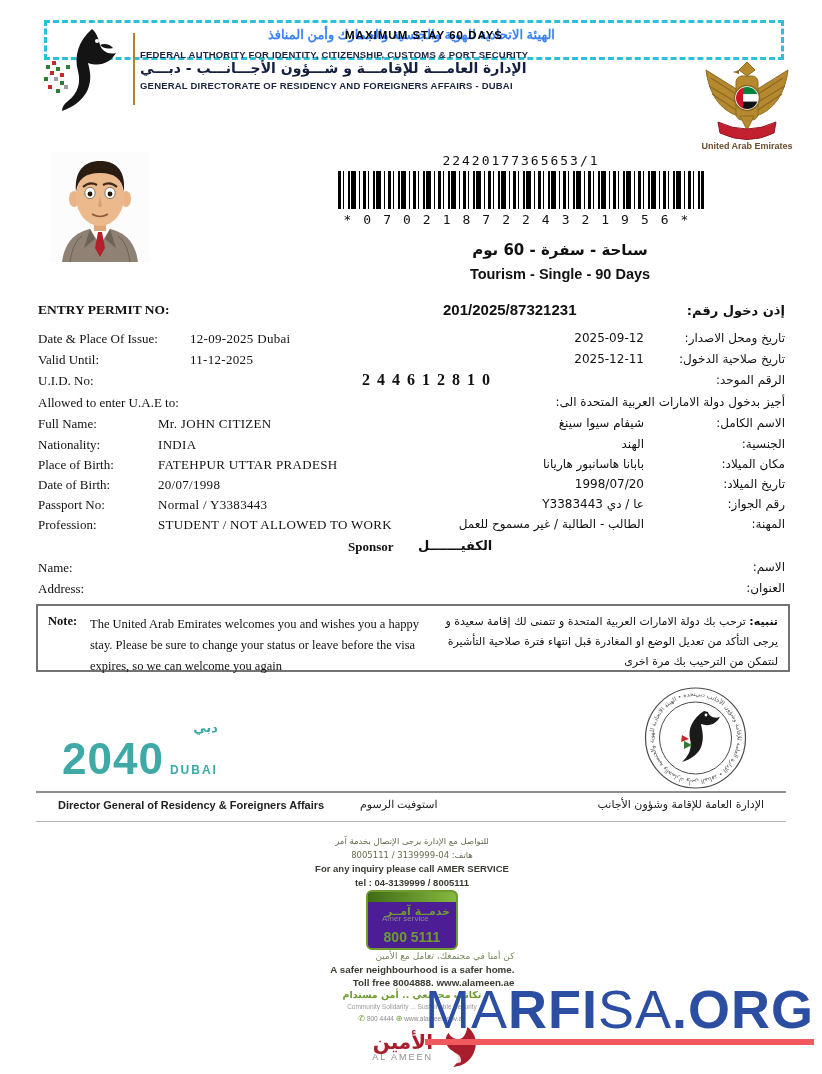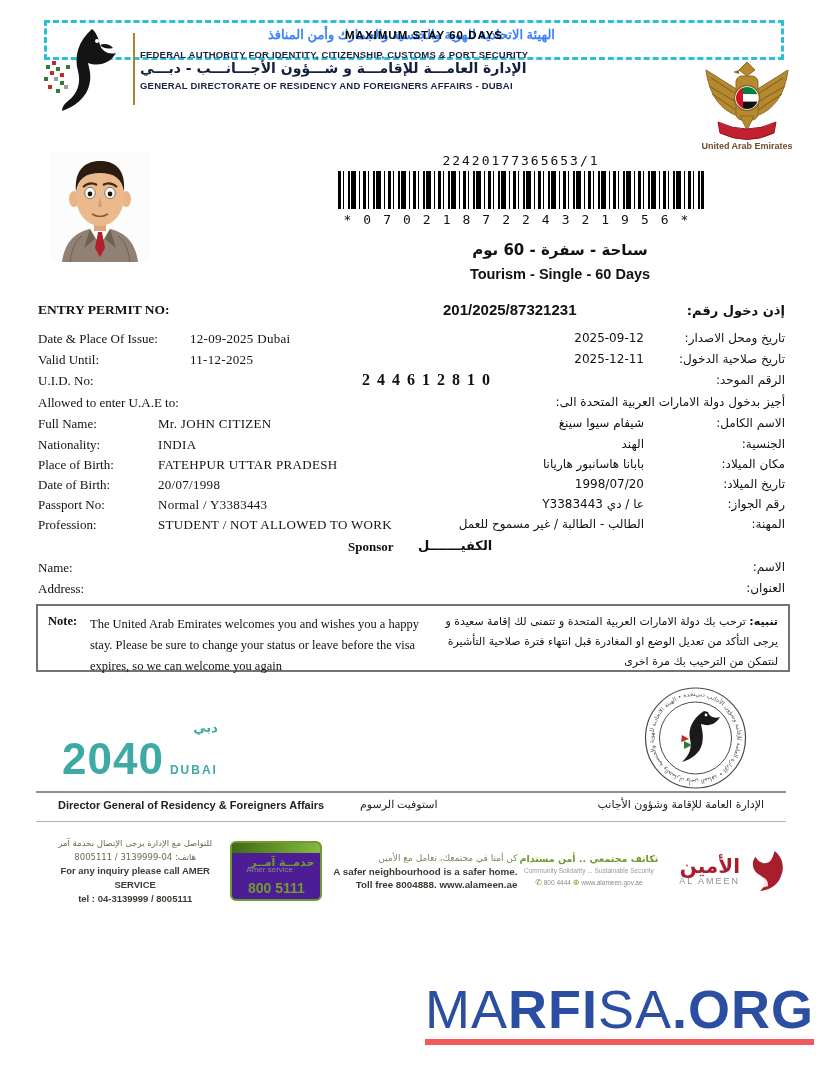--- a/index.html
+++ b/index.html
@@ -87,21 +87,21 @@
   .band-line2{position:absolute;left:36px;top:821px;width:750px;height:1px;background:#b5b5b5;}
   .sig-left{position:absolute;left:58px;top:799px;font-family:"Liberation Sans",sans-serif;
             font-size:11px;font-weight:bold;color:#222;}
   .sig-center{position:absolute;left:360px;top:798px;direction:rtl;
               font-family:Liberation Serif, serif;font-size:11px;color:#222;}
   .sig-right{position:absolute;right:58px;top:798px;direction:rtl;
              font-family:"DejaVu Sans",sans-serif;font-size:11px;color:#222;}
 
   
   .services{position:absolute;left:40px;top:834px;width:744px;height:74px;display:flex;
-            align-items:center;justify-content:space-between;}
+            align-items:center;justify-content:space-between;flex-direction:column;}
   .svc-amer-contact{width:200px;text-align:center;line-height:14px;}
   .svc-ar{direction:rtl;font-family:"DejaVu Sans",sans-serif;font-size:8.5px;color:#6a6a4f;}
   .svc-en{font-family:"Liberation Sans",sans-serif;font-size:9.5px;font-weight:bold;color:#3c3c34;}
   .amer-box{width:88px;height:56px;border:2px solid var(--amer_green);border-radius:6px;
             background:#4c1d95;position:relative;overflow:hidden;flex:none;}
   .amer-strip{position:absolute;left:0;top:0;width:100%;height:10px;
               background:linear-gradient(90deg,#3f6b14,#86b93f);}
   .amer-ar{position:absolute;right:6px;top:13px;direction:rtl;font-family:"DejaVu Sans",sans-serif;
            font-size:11px;font-weight:bold;color:var(--amer_green);}
   .amer-en{position:absolute;left:14px;top:22px;font-family:"Liberation Sans",sans-serif;
@@ -212,21 +212,21 @@
     <circle cx="60" cy="42" r="2.4" fill="#241505"></circle>
     <path d="M50 44 L48 54 Q50 56.5 52 54 Z" fill="#d69f71"></path>
     <path d="M42 62 Q50 67 58 62" stroke="#8a5a3a" stroke-width="1.6" fill="none"></path>
   </svg>
 
   <div class="bc-top">22420177365653/1</div>
   <div class="barcode"></div>
   <div class="bc-bottom">*0702187224321956*</div>
 
   <div class="vt-ar">سىاحة - سفرة - 60 ىوم</div>
-  <div class="vt-en">Tourism - Single - 60 Days</div>
+  <div class="vt-en">Tourism - Single - 90 Days</div>
 
   <div class="ep-en">ENTRY PERMIT NO:</div>
   <div class="ep-no">201/2025/87321231</div>
   <div class="ep-ar">إذن دخول رقم:</div>
 
   <div class="frow" style="top:331px">
     <span class="flabel">Date &amp; Place Of Issue:</span>
     <span class="fval date">12-09-2025   Dubai</span>
     <span class="fval-ar" dir="ltr">2025-09-12</span>
     <span class="flabel-ar">تاريخ ومحل الاصدار:</span>

